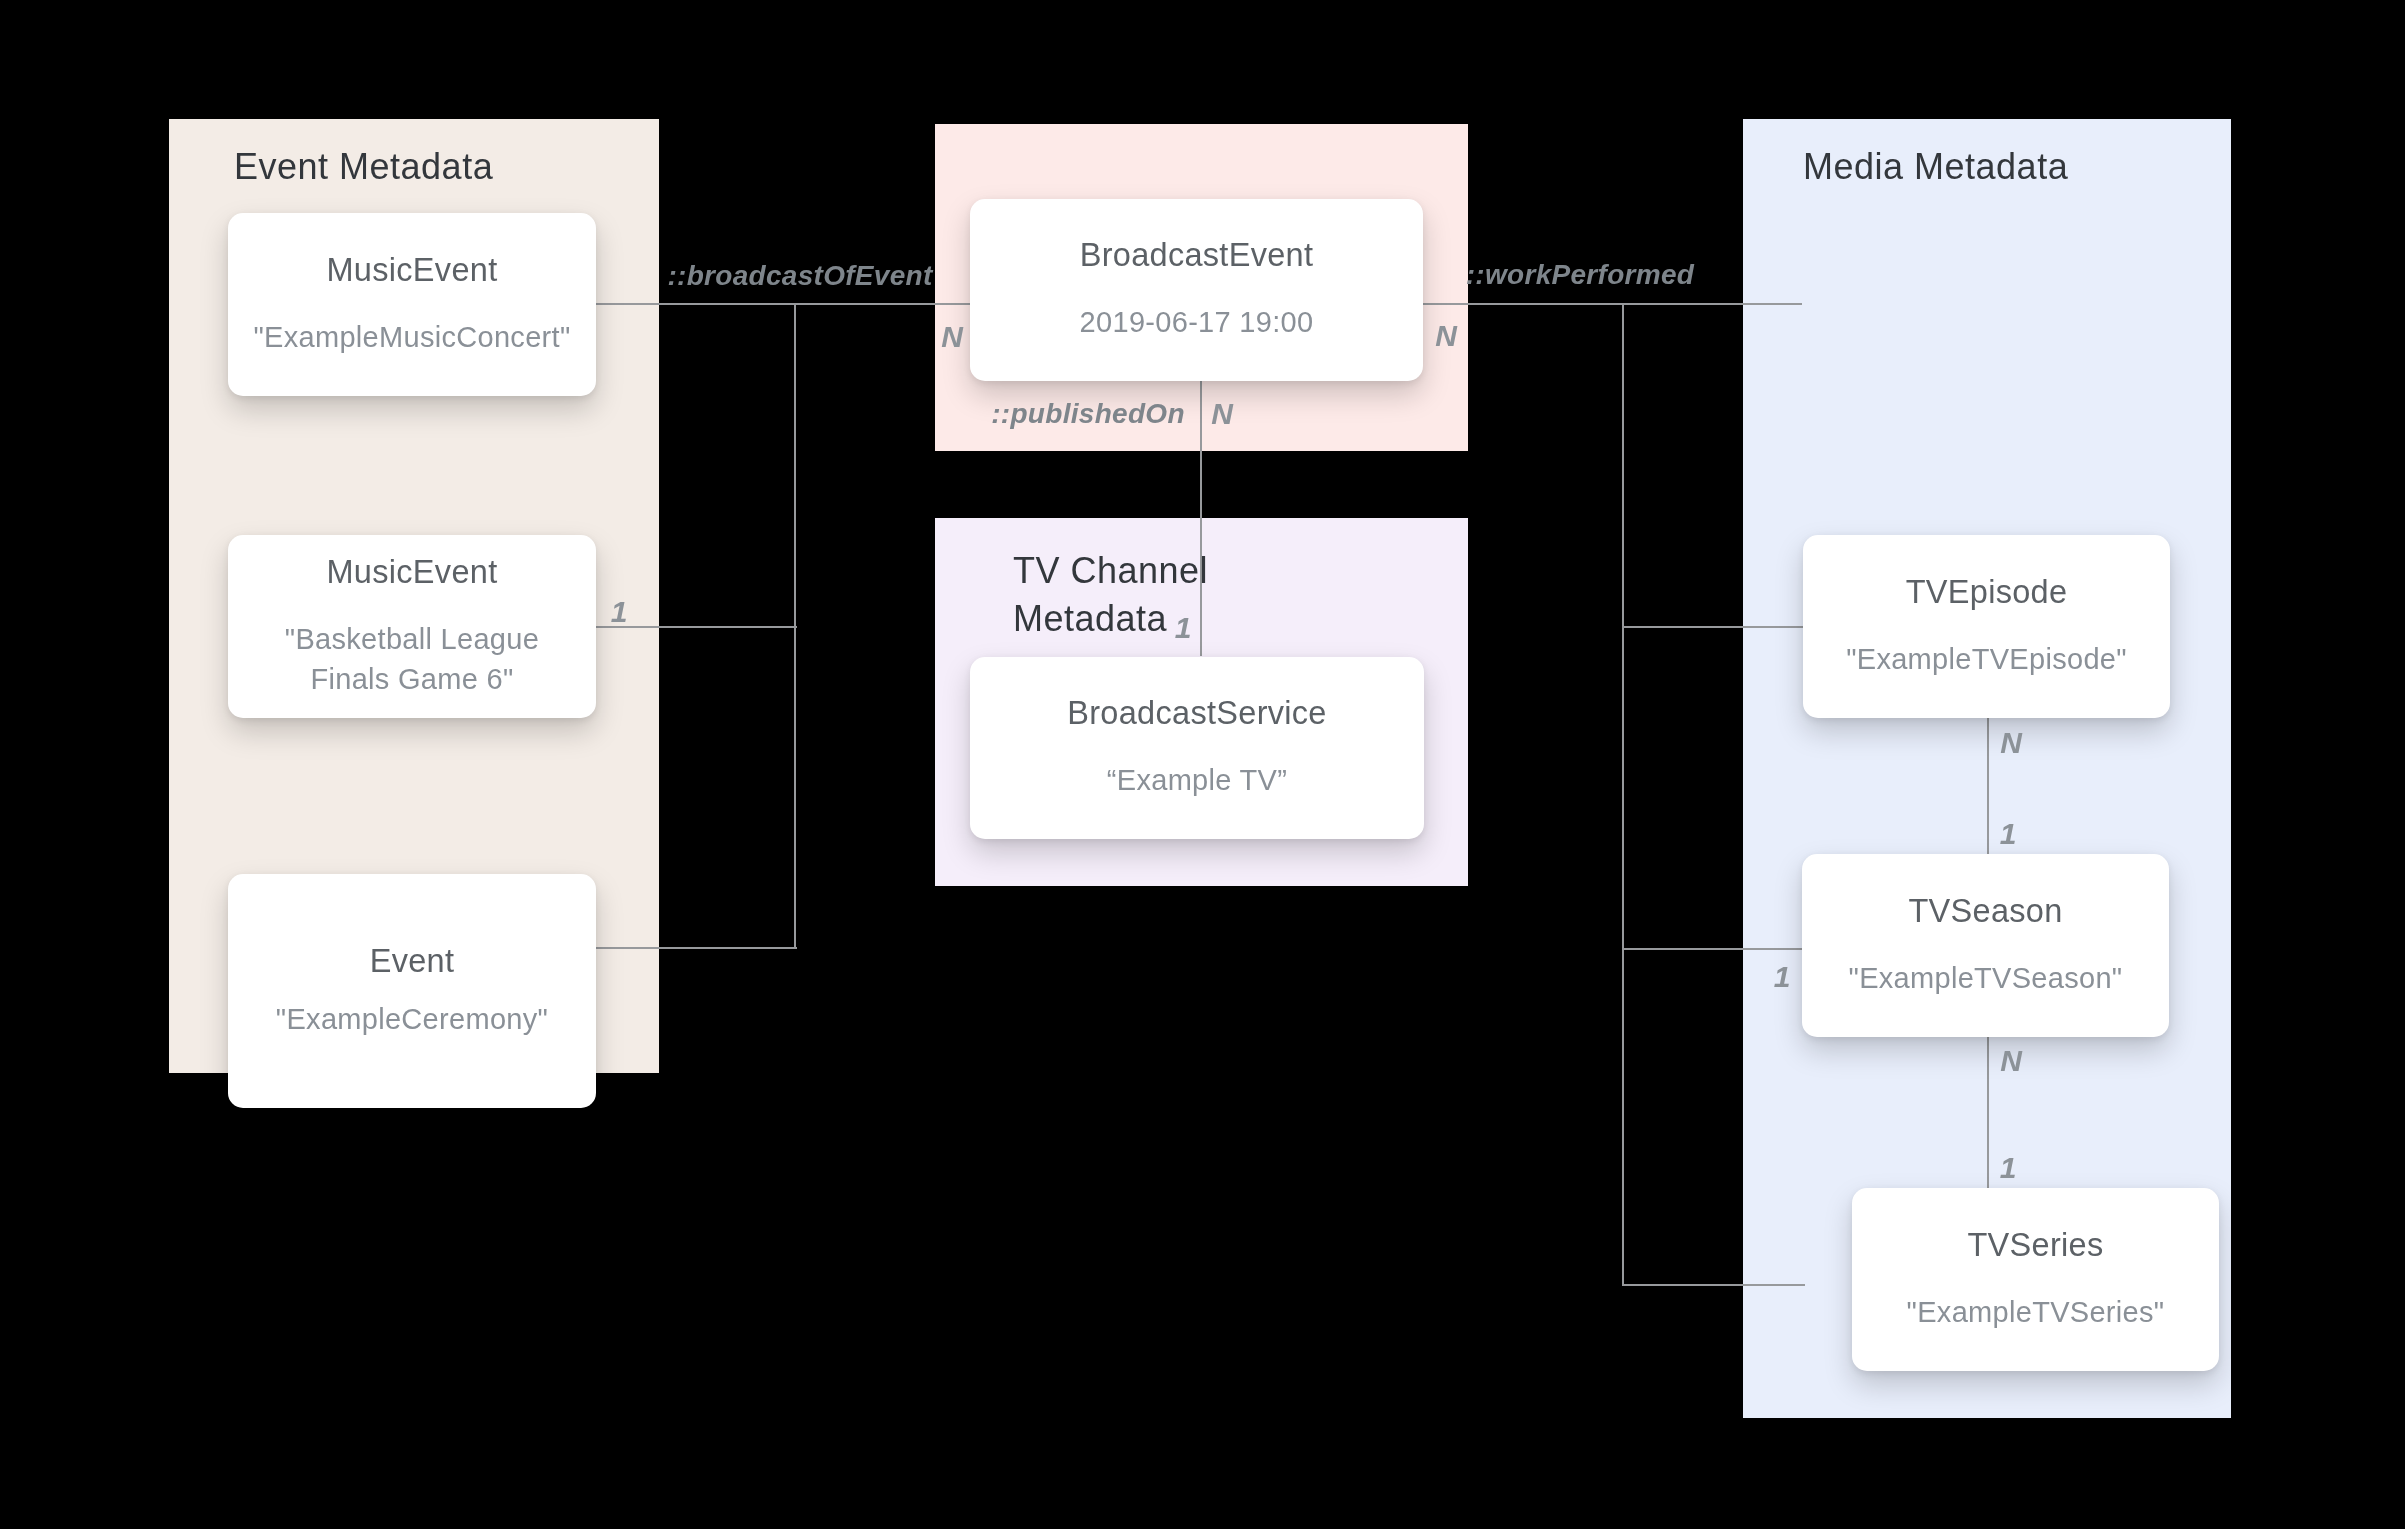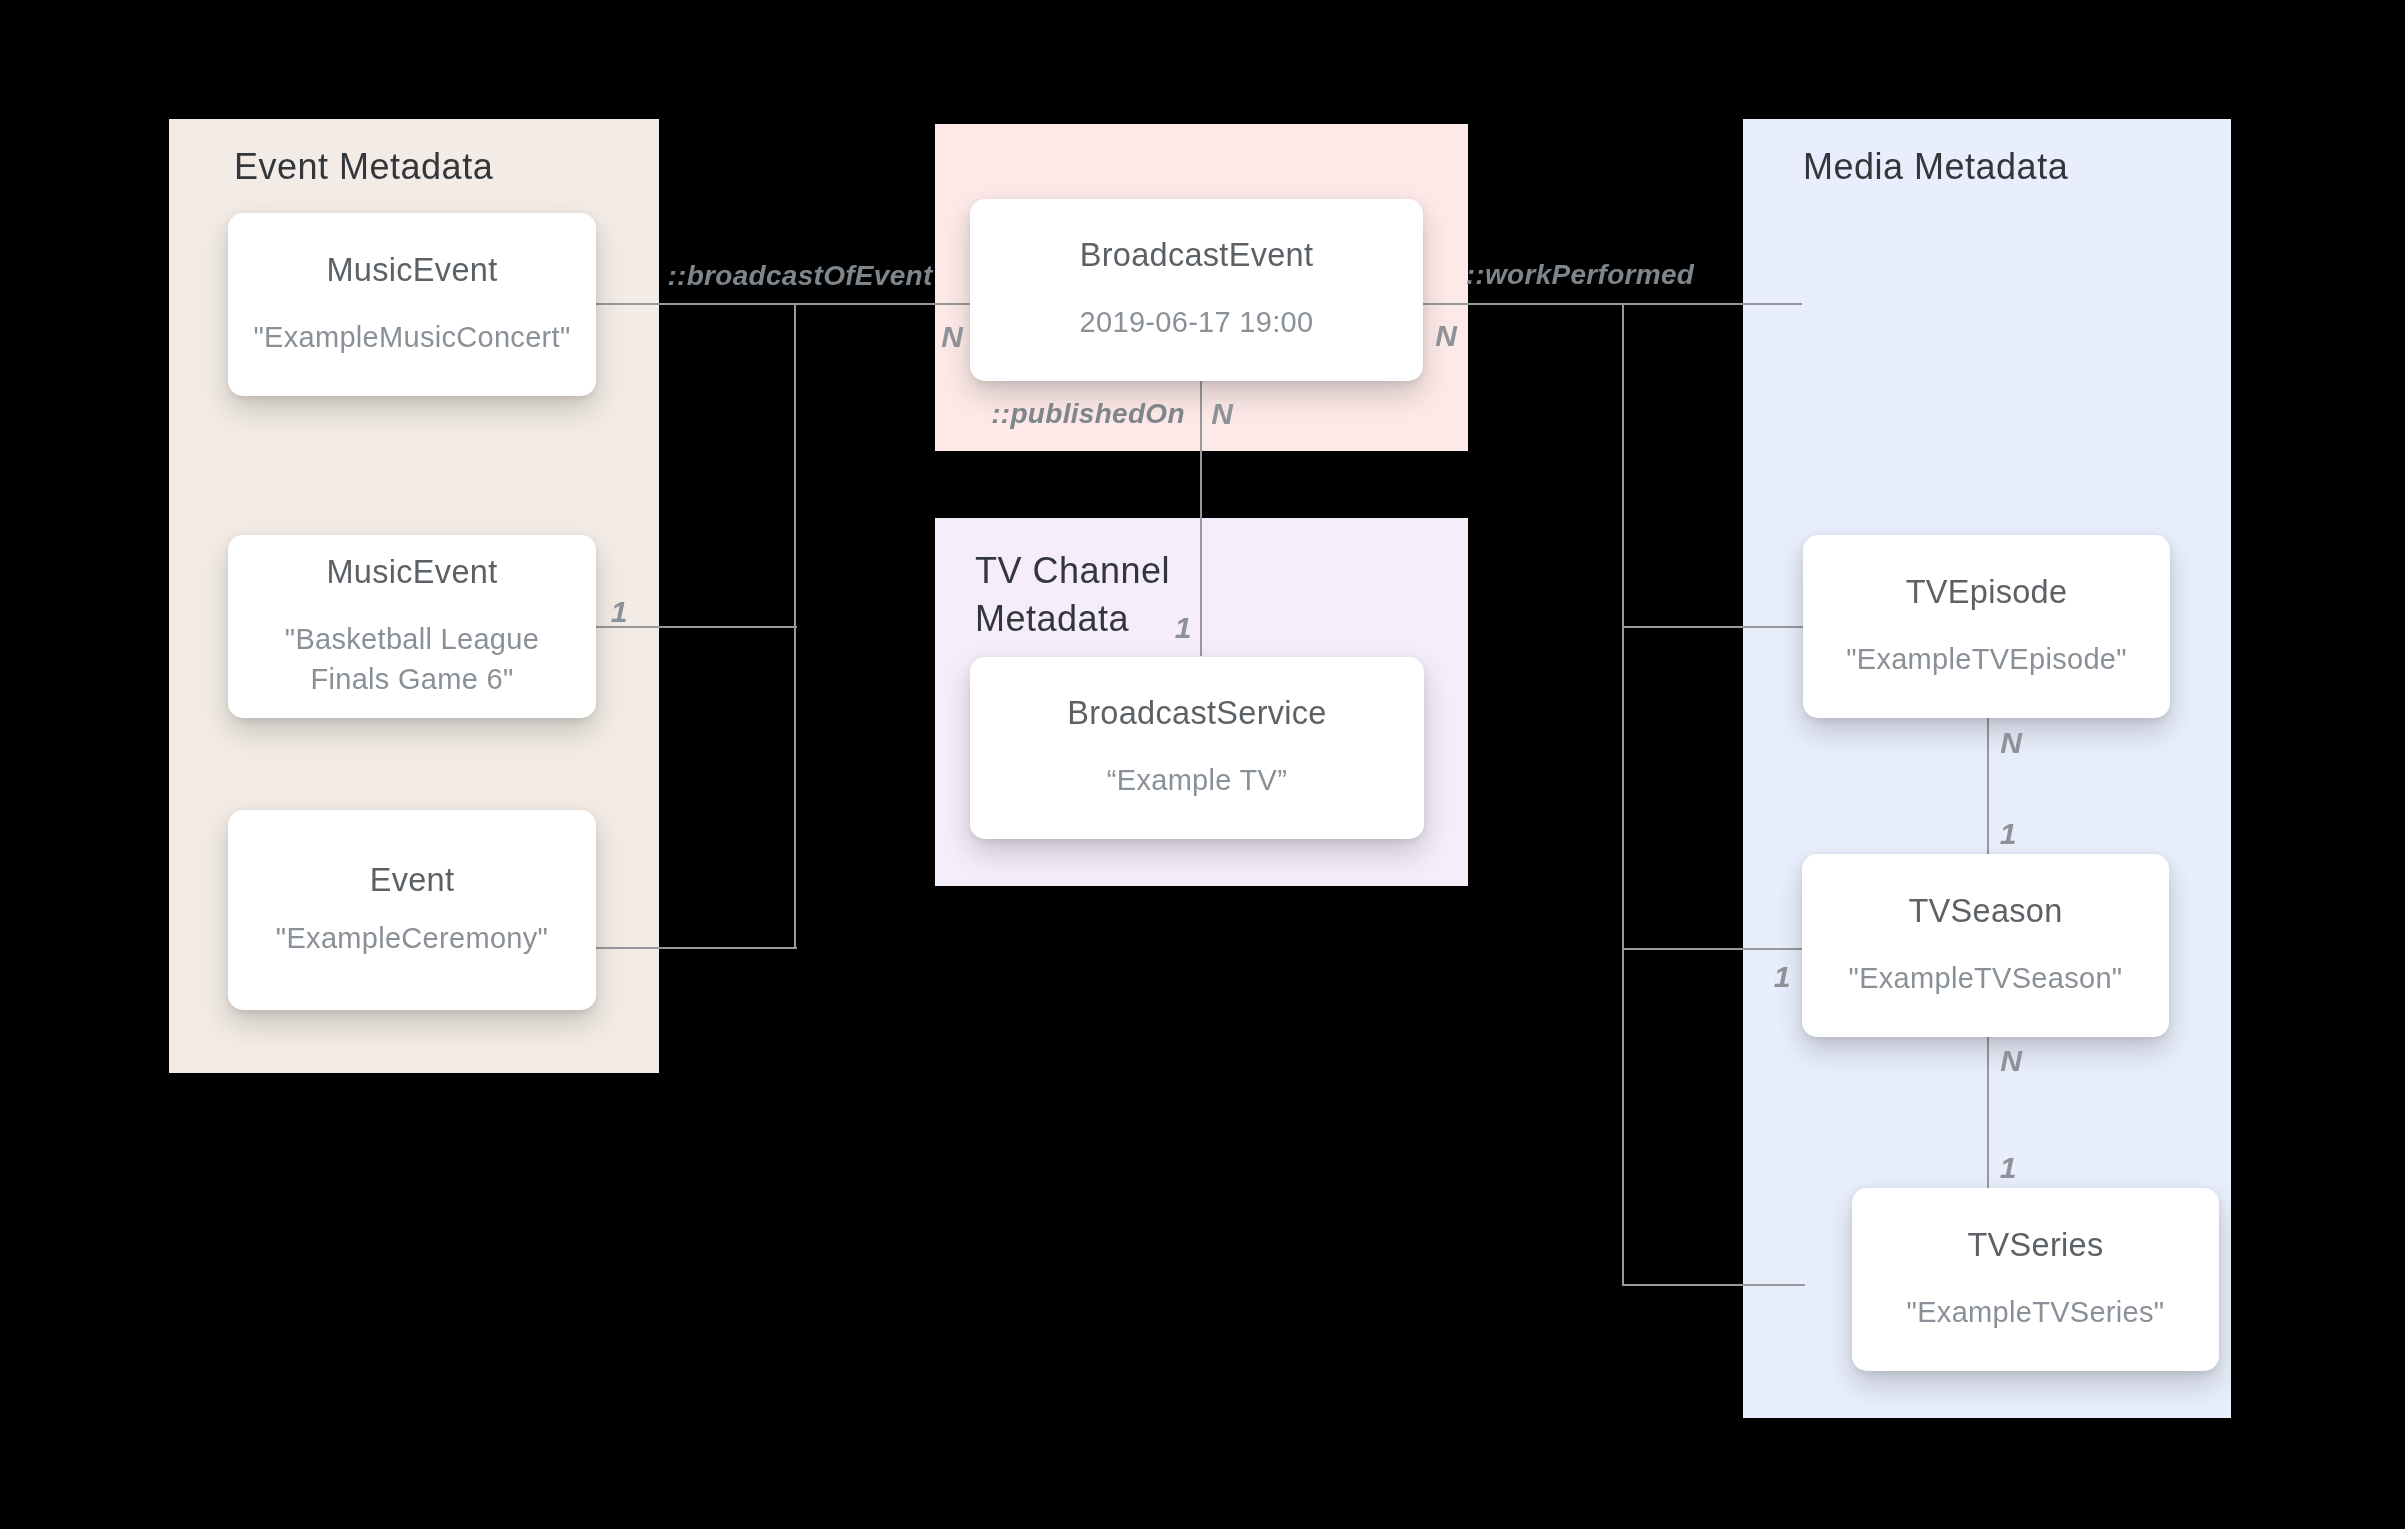--- a/index.html
+++ b/index.html
@@ -23,21 +23,21 @@
   .panel-title {
     position: absolute;
     z-index: 4;
     font-size: 36px;
     line-height: 1.32;
     font-weight: 400;
     color: #33373c;
     letter-spacing: 0.5px;
     white-space: nowrap;
   }
-  .panel-title.wrap { white-space: normal; }
+  .panel-title.wrap { white-space: normal; margin-left: 38px; }
 
   .line {
     position: absolute;
     z-index: 2;
     background: #97999c;
   }
 
   .card {
     position: absolute;
     z-index: 3;
@@ -122,21 +122,21 @@
   <div class="card" style="left:228px; top:213px; width:368px; height:183px;">
     <div class="node-type">MusicEvent</div>
     <div class="node-value">"ExampleMusicConcert"</div>
   </div>
 
   <div class="card" style="left:228px; top:535px; width:368px; height:183px;">
     <div class="node-type">MusicEvent</div>
     <div class="node-value">"Basketball League Finals Game 6"</div>
   </div>
 
-  <div class="card" style="left:228px; top:810px; width:368px; height:200px;gap:20px;">
+  <div class="card" style="left:228px; top:874px; width:368px; height:234px;gap:20px;">
     <div class="node-type">Event</div>
     <div class="node-value">"ExampleCeremony"</div>
   </div>
 
   <div class="card" style="left:970px; top:199px; width:453px; height:182px;">
     <div class="node-type">BroadcastEvent</div>
     <div class="node-value">2019-06-17 19:00</div>
   </div>
 
   <div class="card" style="left:970px; top:657px; width:454px; height:182px;">

